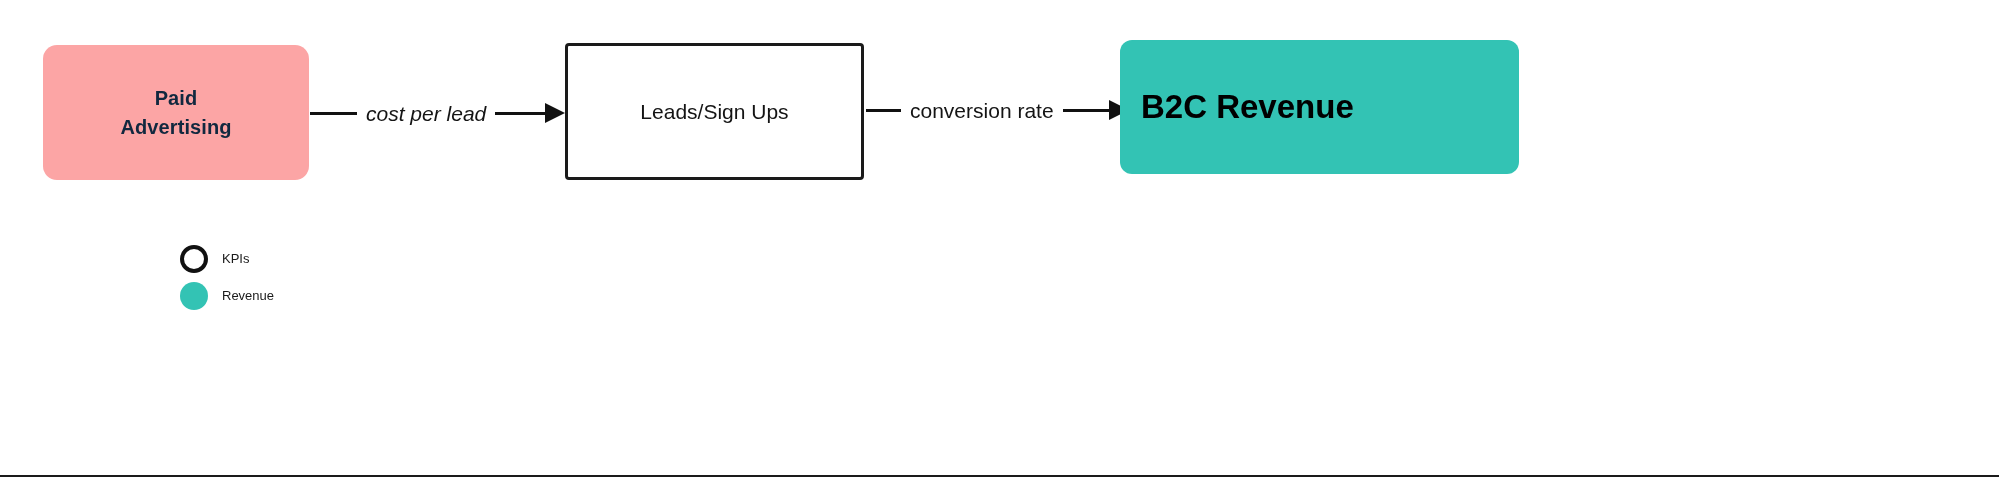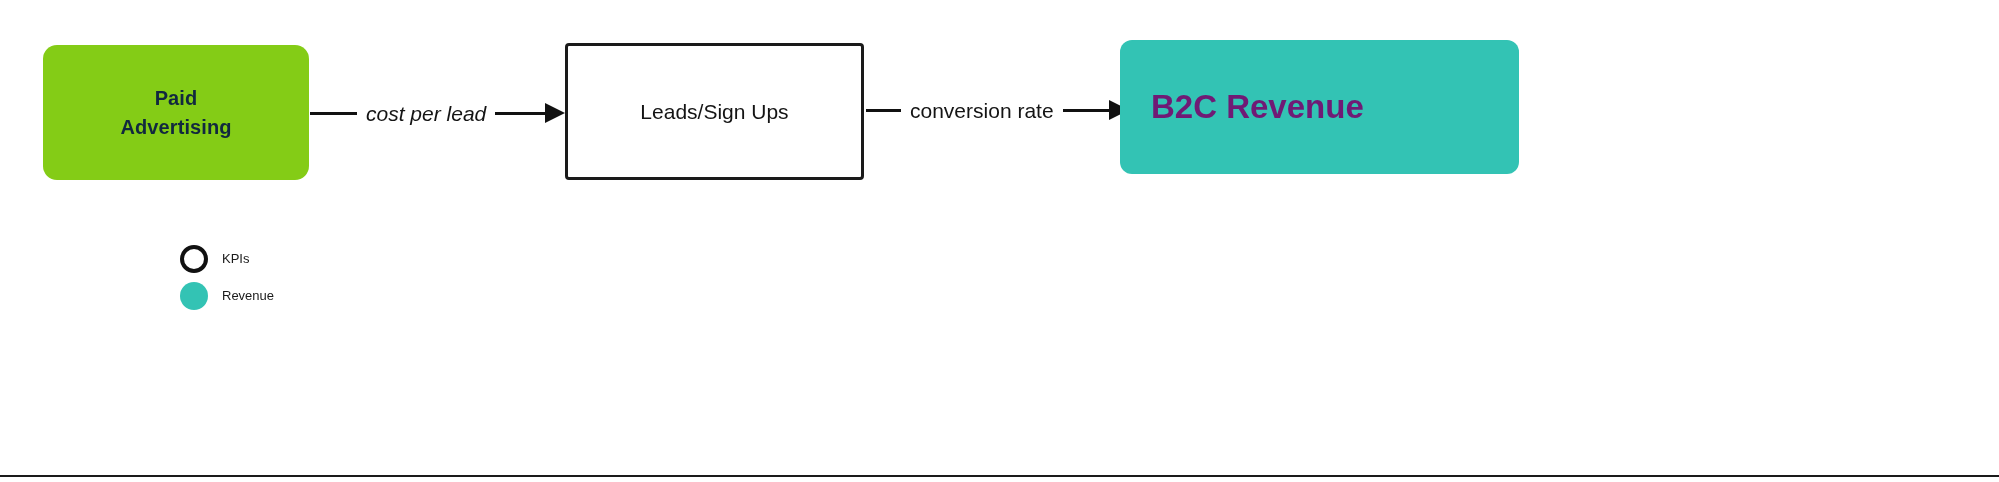--- a/index.html
+++ b/index.html
@@ -24,21 +24,21 @@
     justify-content: center;
     text-align: center;
     box-sizing: border-box;
   }
 
   #node-paid-advertising {
     left: 43px;
     top: 45px;
     width: 266px;
     height: 135px;
-    background: #84cc16;
+    background: #fca5a5;
     border-radius: 14px;
   }
   #node-paid-advertising .node-label {
     color: #11283f;
     font-weight: bold;
     font-size: 20px;
     line-height: 29px;
     letter-spacing: .1px;
   }
 
@@ -61,25 +61,25 @@
   #node-b2c-revenue {
     left: 1120px;
     top: 40px;
     width: 399px;
     height: 134px;
     background: #33c3b4;
     border-radius: 12px;
     justify-content: flex-start;
   }
   #node-b2c-revenue .node-label {
-    color: #701a75;
+    color: #000000;
     font-weight: bold;
     font-size: 33px;
     line-height: 40px;
-    padding-left: 31px;
+    padding-left: 21px;
   }
 
   
   .edge {
     position: absolute;
     display: flex;
     align-items: center;
     height: 32px;
   }
   .edge-line {

